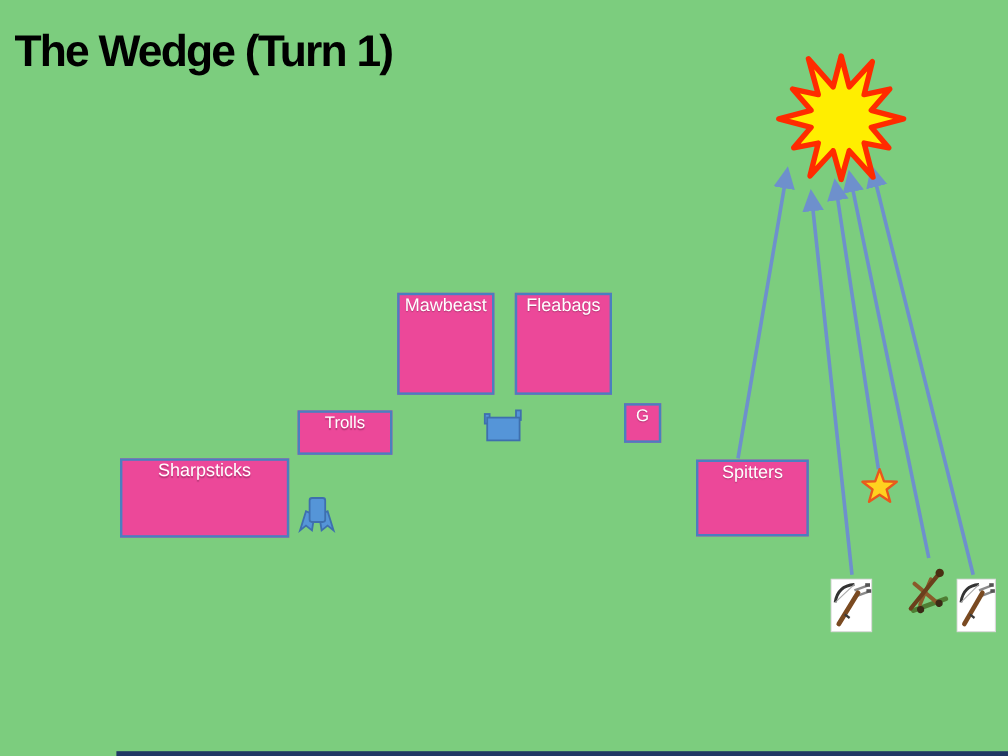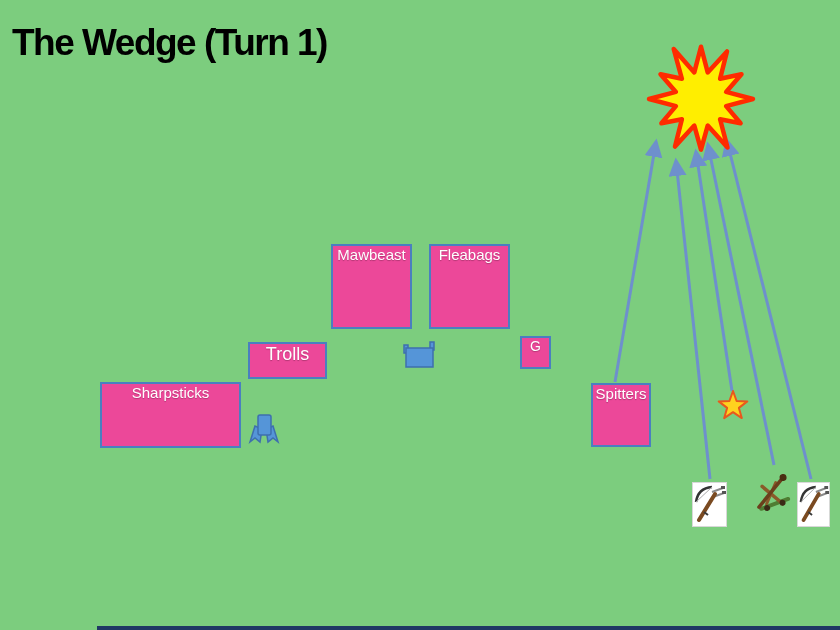--- a/index.html
+++ b/index.html
@@ -35,37 +35,37 @@
 </style>
 </head>
 <body>
 
 <div class="title">The Wedge (Turn 1)</div>
 
 <div class="unit" style="left:100px;top:382px;width:141px;height:66px;">
   <span>Sharpsticks</span>
 </div>
 
-<div class="unit" style="left:248px;top:342px;width:79px;height:37px;font-size:18px;">
+<div class="unit" style="left:248px;top:342px;width:79px;height:37px;font-size:14px;">
   <span>Trolls</span>
 </div>
 
 <div class="unit" style="left:331px;top:244px;width:81px;height:85px;">
   <span>Mawbeast</span>
 </div>
 
 <div class="unit" style="left:429px;top:244px;width:81px;height:85px;">
   <span>Fleabags</span>
 </div>
 
 <div class="unit" style="left:520px;top:336px;width:31px;height:33px;font-size:14px;">
   <span>G</span>
 </div>
 
-<div class="unit" style="left:580px;top:383px;width:60px;height:64px;margin-left:11px;">
+<div class="unit" style="left:580px;top:383px;width:94px;height:64px;">
   <span>Spitters</span>
 </div>
 
 <svg class="overlay" viewBox="0 0 840 630">
   <defs>
     <marker id="ah" markerWidth="6.5" markerHeight="6.5" refX="5" refY="3" orient="auto" markerUnits="strokeWidth">
       <path d="M0,0 L6.2,3 L0,6 Z" class="arrowhead"></path>
     </marker>
   </defs>
 

